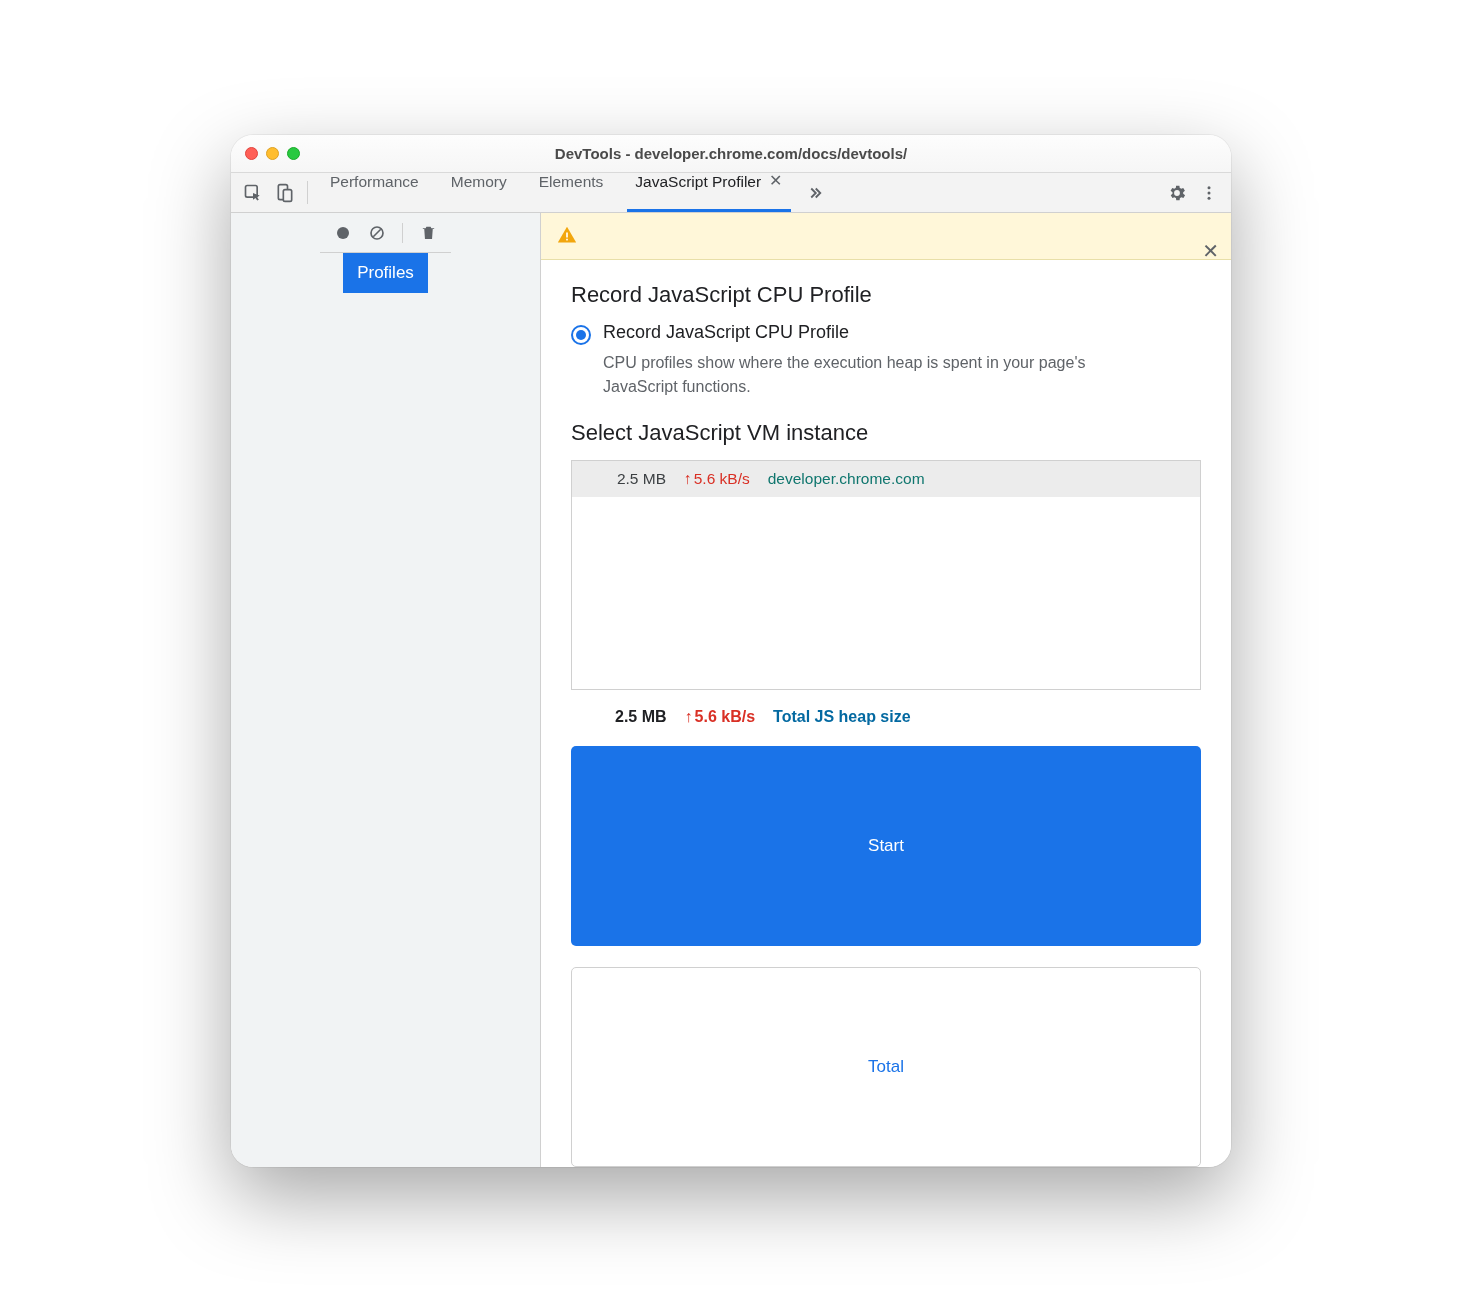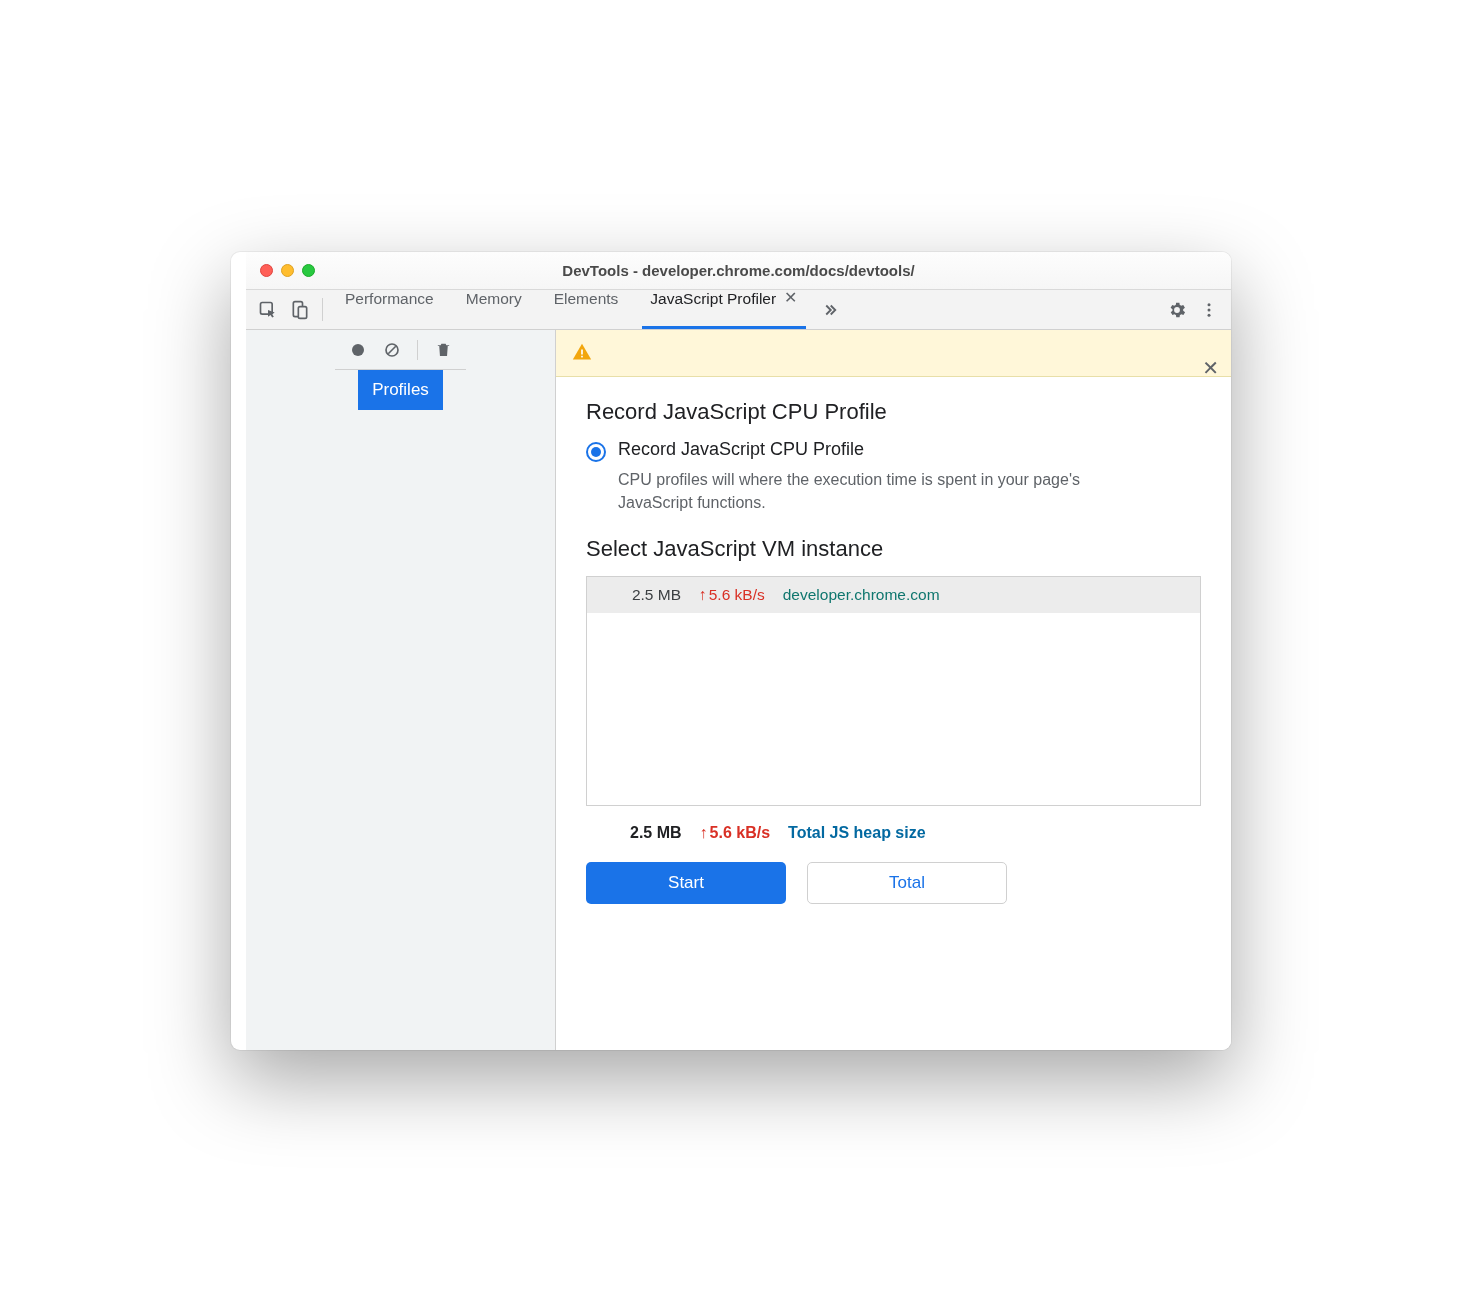--- a/index.html
+++ b/index.html
@@ -9,26 +9,25 @@
     background: #fff;
     display: flex;
     align-items: center;
     justify-content: center;
     min-height: 100vh;
     padding: 40px;
   }
   .window {
     width: 1000px;
     background: #fff;
-    border-radius: 9px;
+    border-radius: 22px;
     box-shadow: 0 30px 80px rgba(0,0,0,0.35), 0 0 0 1px rgba(0,0,0,0.05);
     overflow: hidden;
     display: flex;
     flex-direction: column;
-    padding-left: 15px;
   }
   .titlebar {
     height: 38px;
     background: linear-gradient(#fdfdfd,#f6f6f6);
     border-bottom: 1px solid #d9d9d9;
     display: flex;
     align-items: center;
     position: relative;
   }
   .traffic-lights { display:flex; gap:8px; padding-left:14px; }
@@ -119,21 +118,21 @@
   .vm-rate{ color:#d93025; font-weight:500; display:flex; align-items:center; gap:2px;}
   .up-arrow{ font-weight:700; }
   .vm-host{ color:#0f766e; }
   .totals{
     display:flex; align-items:center; gap:18px; padding:18px 0 0 44px;
     font-size:16px; font-weight:600;
   }
   .totals .sz{ color:#202124;}
   .totals .rate{ color:#d93025; font-weight:700; display:flex; align-items:center; gap:2px;}
   .totals .lbl{ color:#0369a1; font-weight:600;}
-  .action-row{ display:flex; gap:21px; padding:20px 30px 0 30px;}
+  .action-row{ display:flex; gap:21px; padding:20px 30px 0 30px;flex-direction:column;}
   .bigbtn{
     flex:0 0 200px; height:42px; border-radius:5px; font-size:17px; cursor:pointer;
     display:flex; align-items:center; justify-content:center;
   }
   .bigbtn.start{ background:#1a73e8; color:#fff; border:none; font-weight:500;}
   .bigbtn.load{ background:#fff; color:#1a73e8; border:1px solid #d0d0d0; font-weight:500;}
   svg{display:block;}
 </style>
 </head>
 <body>
@@ -241,21 +240,21 @@
       </div>
 
       <div class="section">
         <h2 class="section-title">Record JavaScript CPU Profile</h2>
         <div class="radio-row">
           <div class="radio-outer">
               <div class="radio-inner"></div>
             </div>
           <div class="radio-label">Record JavaScript CPU Profile</div>
         </div>
-        <div class="radio-desc">CPU profiles will where the execution time is spent in your page's JavaScript functions.</div>
+        <div class="radio-desc">CPU profiles show where the execution heap is spent in your page's JavaScript functions.</div>
       </div>
 
       <div class="section">
         <h2 class="section-title">Select JavaScript VM instance</h2>
         <div class="vm-box">
           <div class="vm-row">
             <div class="vm-size">2.5 MB</div>
             <div class="vm-rate">
               <span class="up-arrow">↑</span>
               <span>5.6 kB/s</span>

